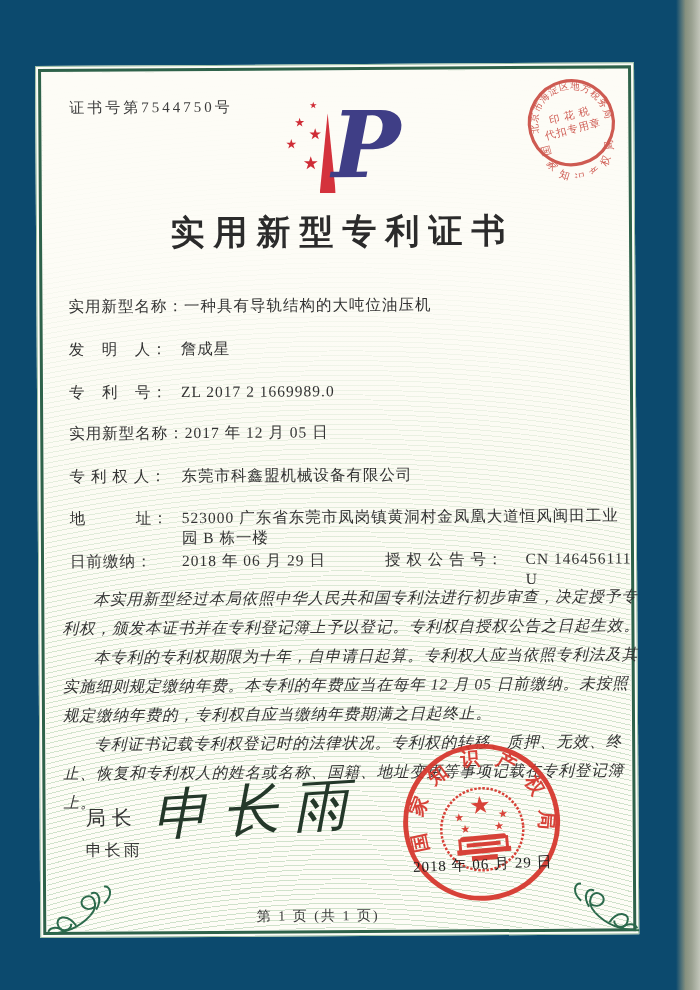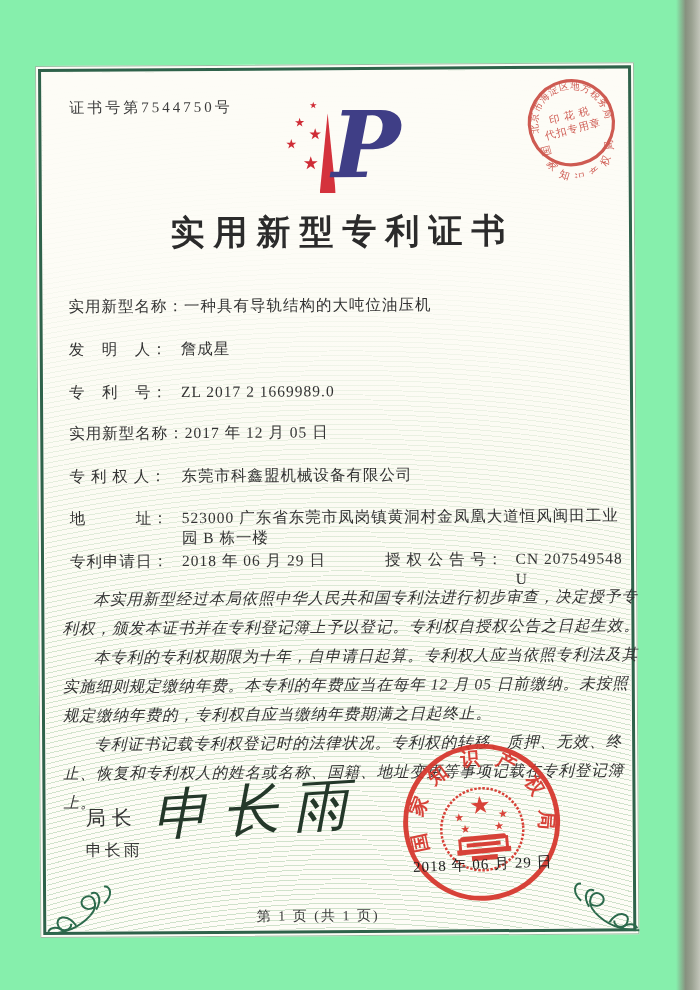--- a/index.html
+++ b/index.html
@@ -2,21 +2,21 @@
 <html><head>
 <meta charset="utf-8">
 <style>
   * { margin:0; padding:0; box-sizing:border-box; }
   html,body { width:700px; height:990px; }
   body {
     font-family:"Liberation Serif","DejaVu Serif",serif;
     background:#ffffff;
     position:relative; overflow:hidden;
   }
-  .scan { position:absolute; inset:0; background:#86efac; }
+  .scan { position:absolute; inset:0; background:#0c4a6e; }
   .edge-right {
     position:absolute; top:0; right:0; width:24px; height:990px;
     background:linear-gradient(to right, rgba(130,140,125,0) 0%, #87917f 40%, #9aa191 65%, #c3c6bb 100%);
   }
   
   .sheet {
     position:absolute; left:35px; top:66px; width:599px; height:872px;
     border:1px solid #9cbfa5; padding:2px;
     transform:rotate(-0.35deg); transform-origin:top left;
     background:#fdfcf6;
@@ -62,21 +62,21 @@
     text-align:center; text-indent:14px;
     font-size:34px; font-weight:600; letter-spacing:9px; color:#2b2b2b;
   }
 
   
   .fields { position:absolute; left:25px; top:224px; width:566px; font-size:15.5px; color:#333; }
   .frow { position:absolute; left:0; width:100%; display:flex; align-items:flex-start; }
   .flabel { flex:0 0 112px; letter-spacing:1px; white-space:nowrap;font-family:Liberation Serif, serif; }
   .fvalue { flex:1; letter-spacing:1px; line-height:20px; }
   .frow-pair .pair2 { position:absolute; left:315px; top:0; display:flex; }
-  .frow-pair .pair2 .flabel { flex:0 0 auto; margin-right:12px; }
+  .frow-pair .pair2 .flabel { flex:0 0 auto; margin-right:22px; }
 
   
   .paras { position:absolute; left:17px; top:512px; width:580px; }
   .paras p {
     font-size:15.5px; line-height:29px; letter-spacing:1px;
     font-style:italic; color:#333; text-indent:2em;
   }
 
   
   .sig-title { position:absolute; left:39px; top:732px; font-size:20px; letter-spacing:6px; color:#333; }
@@ -170,25 +170,25 @@
             </div>
             <div class="frow" style="top:170px;">
               <span class="flabel">专 利 权 人：</span>
               <span class="fvalue">东莞市科鑫盟机械设备有限公司</span>
             </div>
             <div class="frow" style="top:212px;">
               <span class="flabel">地　　　址：</span>
               <span class="fvalue" style="max-width:440px;">523000 广东省东莞市凤岗镇黄洞村金凤凰大道恒风闽田工业园 B 栋一楼</span>
             </div>
             <div class="frow frow-pair" style="top:255px;">
-              <span class="flabel">专利申请日：</span>
+              <span class="flabel">日前缴纳：</span>
               <span class="fvalue">2018 年 06 月 29 日</span>
               <span class="pair2">
                 <span class="flabel">授 权 公 告 号：</span>
-                <span class="fvalue">CN 207549548 U</span>
+                <span class="fvalue">CN 146456111 U</span>
               </span>
             </div>
           </div>
 
           <div class="paras">
             <p>本实用新型经过本局依照中华人民共和国专利法进行初步审查，决定授予专利权，颁发本证书并在专利登记簿上予以登记。专利权自授权公告之日起生效。</p>
             <p>本专利的专利权期限为十年，自申请日起算。专利权人应当依照专利法及其实施细则规定缴纳年费。本专利的年费应当在每年 12 月 05 日前缴纳。未按照规定缴纳年费的，专利权自应当缴纳年费期满之日起终止。</p>
             <p>专利证书记载专利权登记时的法律状况。专利权的转移、质押、无效、终止、恢复和专利权人的姓名或名称、国籍、地址变更等事项记载在专利登记簿上。</p>
           </div>
 

